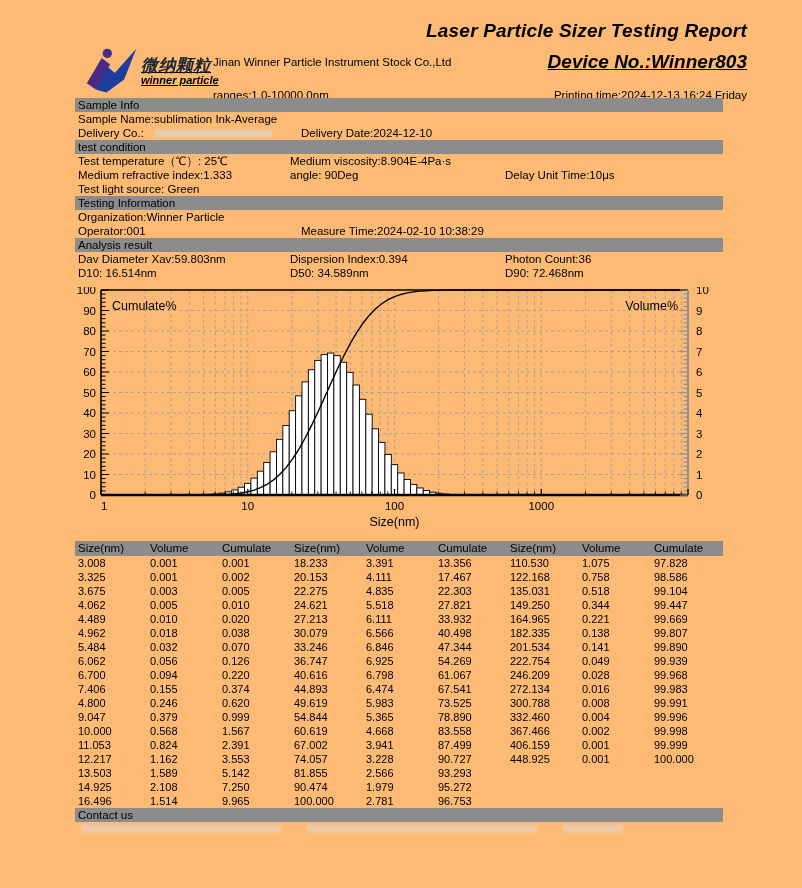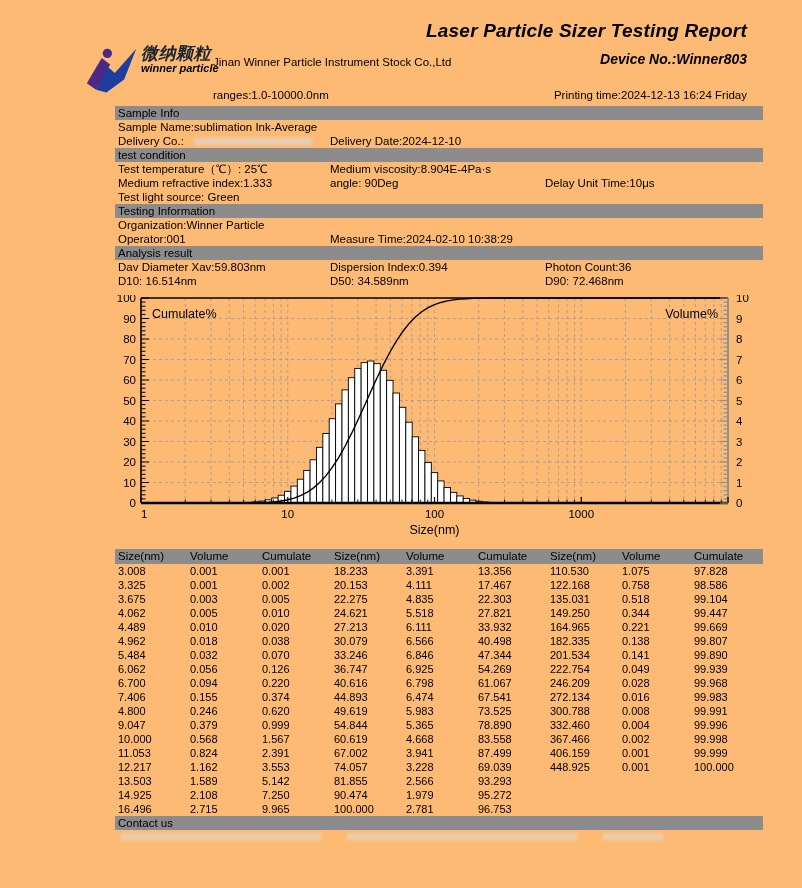--- a/index.html
+++ b/index.html
@@ -1,33 +1,33 @@
 <!DOCTYPE html>
 <html><head>
 <meta charset="utf-8">
 <style>
   html,body{margin:0;padding:0;background:#fff;}
   body{width:802px;height:888px;font-family:"Liberation Sans",sans-serif;color:#000;position:relative;}
   .page{position:relative;width:802px;height:888px;background:#fdba74;overflow:hidden;padding-left:24px;}
 
   .report-title{position:absolute;top:20px;right:79px;font-size:19px;font-weight:bold;font-style:italic;letter-spacing:.2px;}
-  .device-no{position:absolute;top:51px;right:79px;font-size:14px;font-style:italic;font-weight:600;}
+  .device-no{position:absolute;top:51px;right:79px;font-size:19px;font-style:italic;font-weight:600;text-decoration:underline;}
   .logo{position:absolute;left:84px;top:45px;display:flex;align-items:flex-start;}
-  .logo-text{margin-left:1px;}
+  .logo-text{margin-left:1px;margin-top:12px;text-decoration:underline;}
   .logo-cn{font-size:17px;font-weight:900;font-style:italic;color:#1b2430;letter-spacing:.5px;line-height:18px;}
   .logo-en{font-size:11px;font-weight:bold;font-style:italic;line-height:11px;text-align:center;}
   .company-line{position:absolute;left:213px;top:56px;font-size:11.5px;}
   .ranges-line{position:absolute;left:213px;top:89px;font-size:11.5px;}
   .printing-line{position:absolute;top:89px;right:79px;font-size:11.5px;}
 
-  .content{position:absolute;left:75px;top:106px;width:648px;margin-left:40px;}
+  .content{position:absolute;left:75px;top:98px;width:648px;}
   .bar{background:#8c8c8c;height:14px;line-height:14px;font-size:11.5px;padding-left:3px;box-sizing:border-box;}
   .row{height:14px;line-height:14px;font-size:11.5px;padding-left:3px;box-sizing:border-box;white-space:nowrap;}
   .cols3{display:grid;grid-template-columns:212px 215px 1fr;}
-  .cols2{display:grid;grid-template-columns:212px 1fr;}
+  .cols2{display:grid;grid-template-columns:212px 1fr;gap:11px;}
   .redacted{display:inline-block;width:118px;height:7px;background:#d9d9d9;filter:blur(1.5px);opacity:.65;margin-left:10px;vertical-align:middle;}
 
   #chart-holder{margin-top:7px;}
   #chart-holder svg{display:block;}
 
   .dist-table{margin-top:8px;font-size:11px;}
   .trow{display:grid;grid-template-columns:repeat(9,72px);height:14px;line-height:14px;}
   .trow span{padding-left:3px;overflow:hidden;white-space:nowrap;}
   .thead{background:#8c8c8c;height:15px;line-height:15px;font-size:11.5px;}
 
@@ -538,21 +538,21 @@
           <span>406.159</span>
           <span>0.001</span>
           <span>99.999</span>
         </div>
         <div class="trow">
           <span>12.217</span>
           <span>1.162</span>
           <span>3.553</span>
           <span>74.057</span>
           <span>3.228</span>
-          <span>69.039</span>
+          <span>90.727</span>
           <span>448.925</span>
           <span>0.001</span>
           <span>100.000</span>
         </div>
         <div class="trow">
           <span>13.503</span>
           <span>1.589</span>
           <span>5.142</span>
           <span>81.855</span>
           <span>2.566</span>
@@ -567,21 +567,21 @@
           <span>7.250</span>
           <span>90.474</span>
           <span>1.979</span>
           <span>95.272</span>
           <span></span>
           <span></span>
           <span></span>
         </div>
         <div class="trow">
           <span>16.496</span>
-          <span>2.715</span>
+          <span>1.514</span>
           <span>9.965</span>
           <span>100.000</span>
           <span>2.781</span>
           <span>96.753</span>
           <span></span>
           <span></span>
           <span></span>
         </div>
       </div>
 

